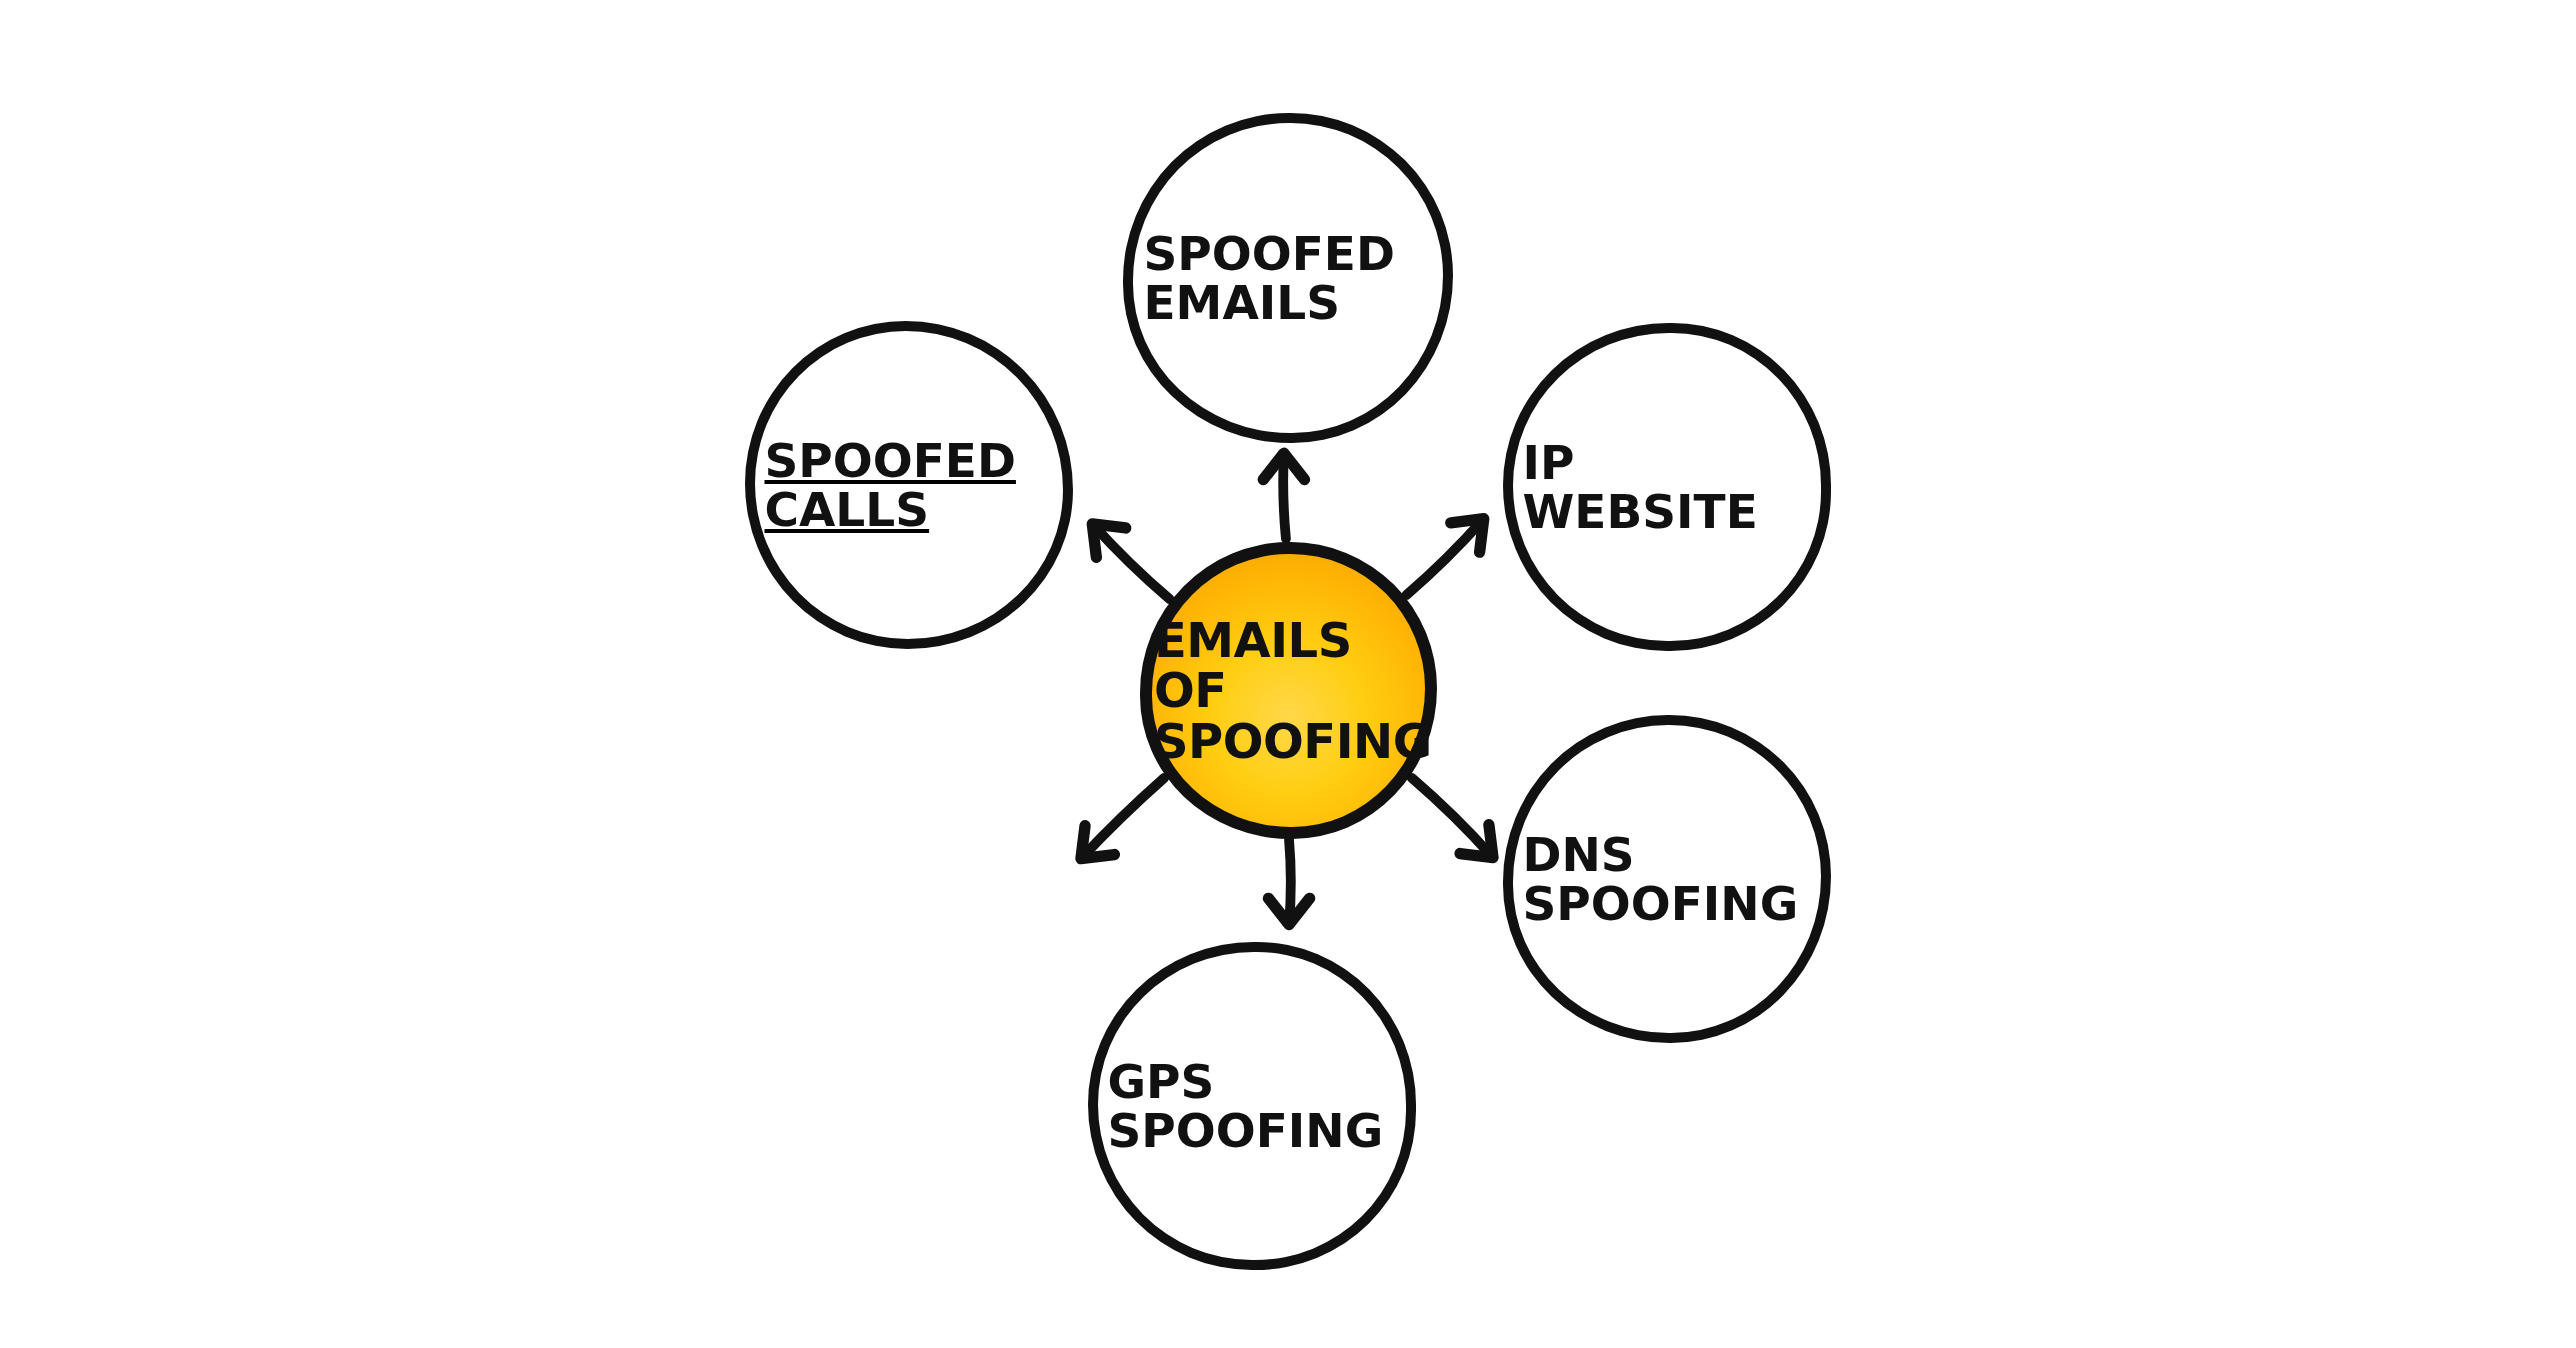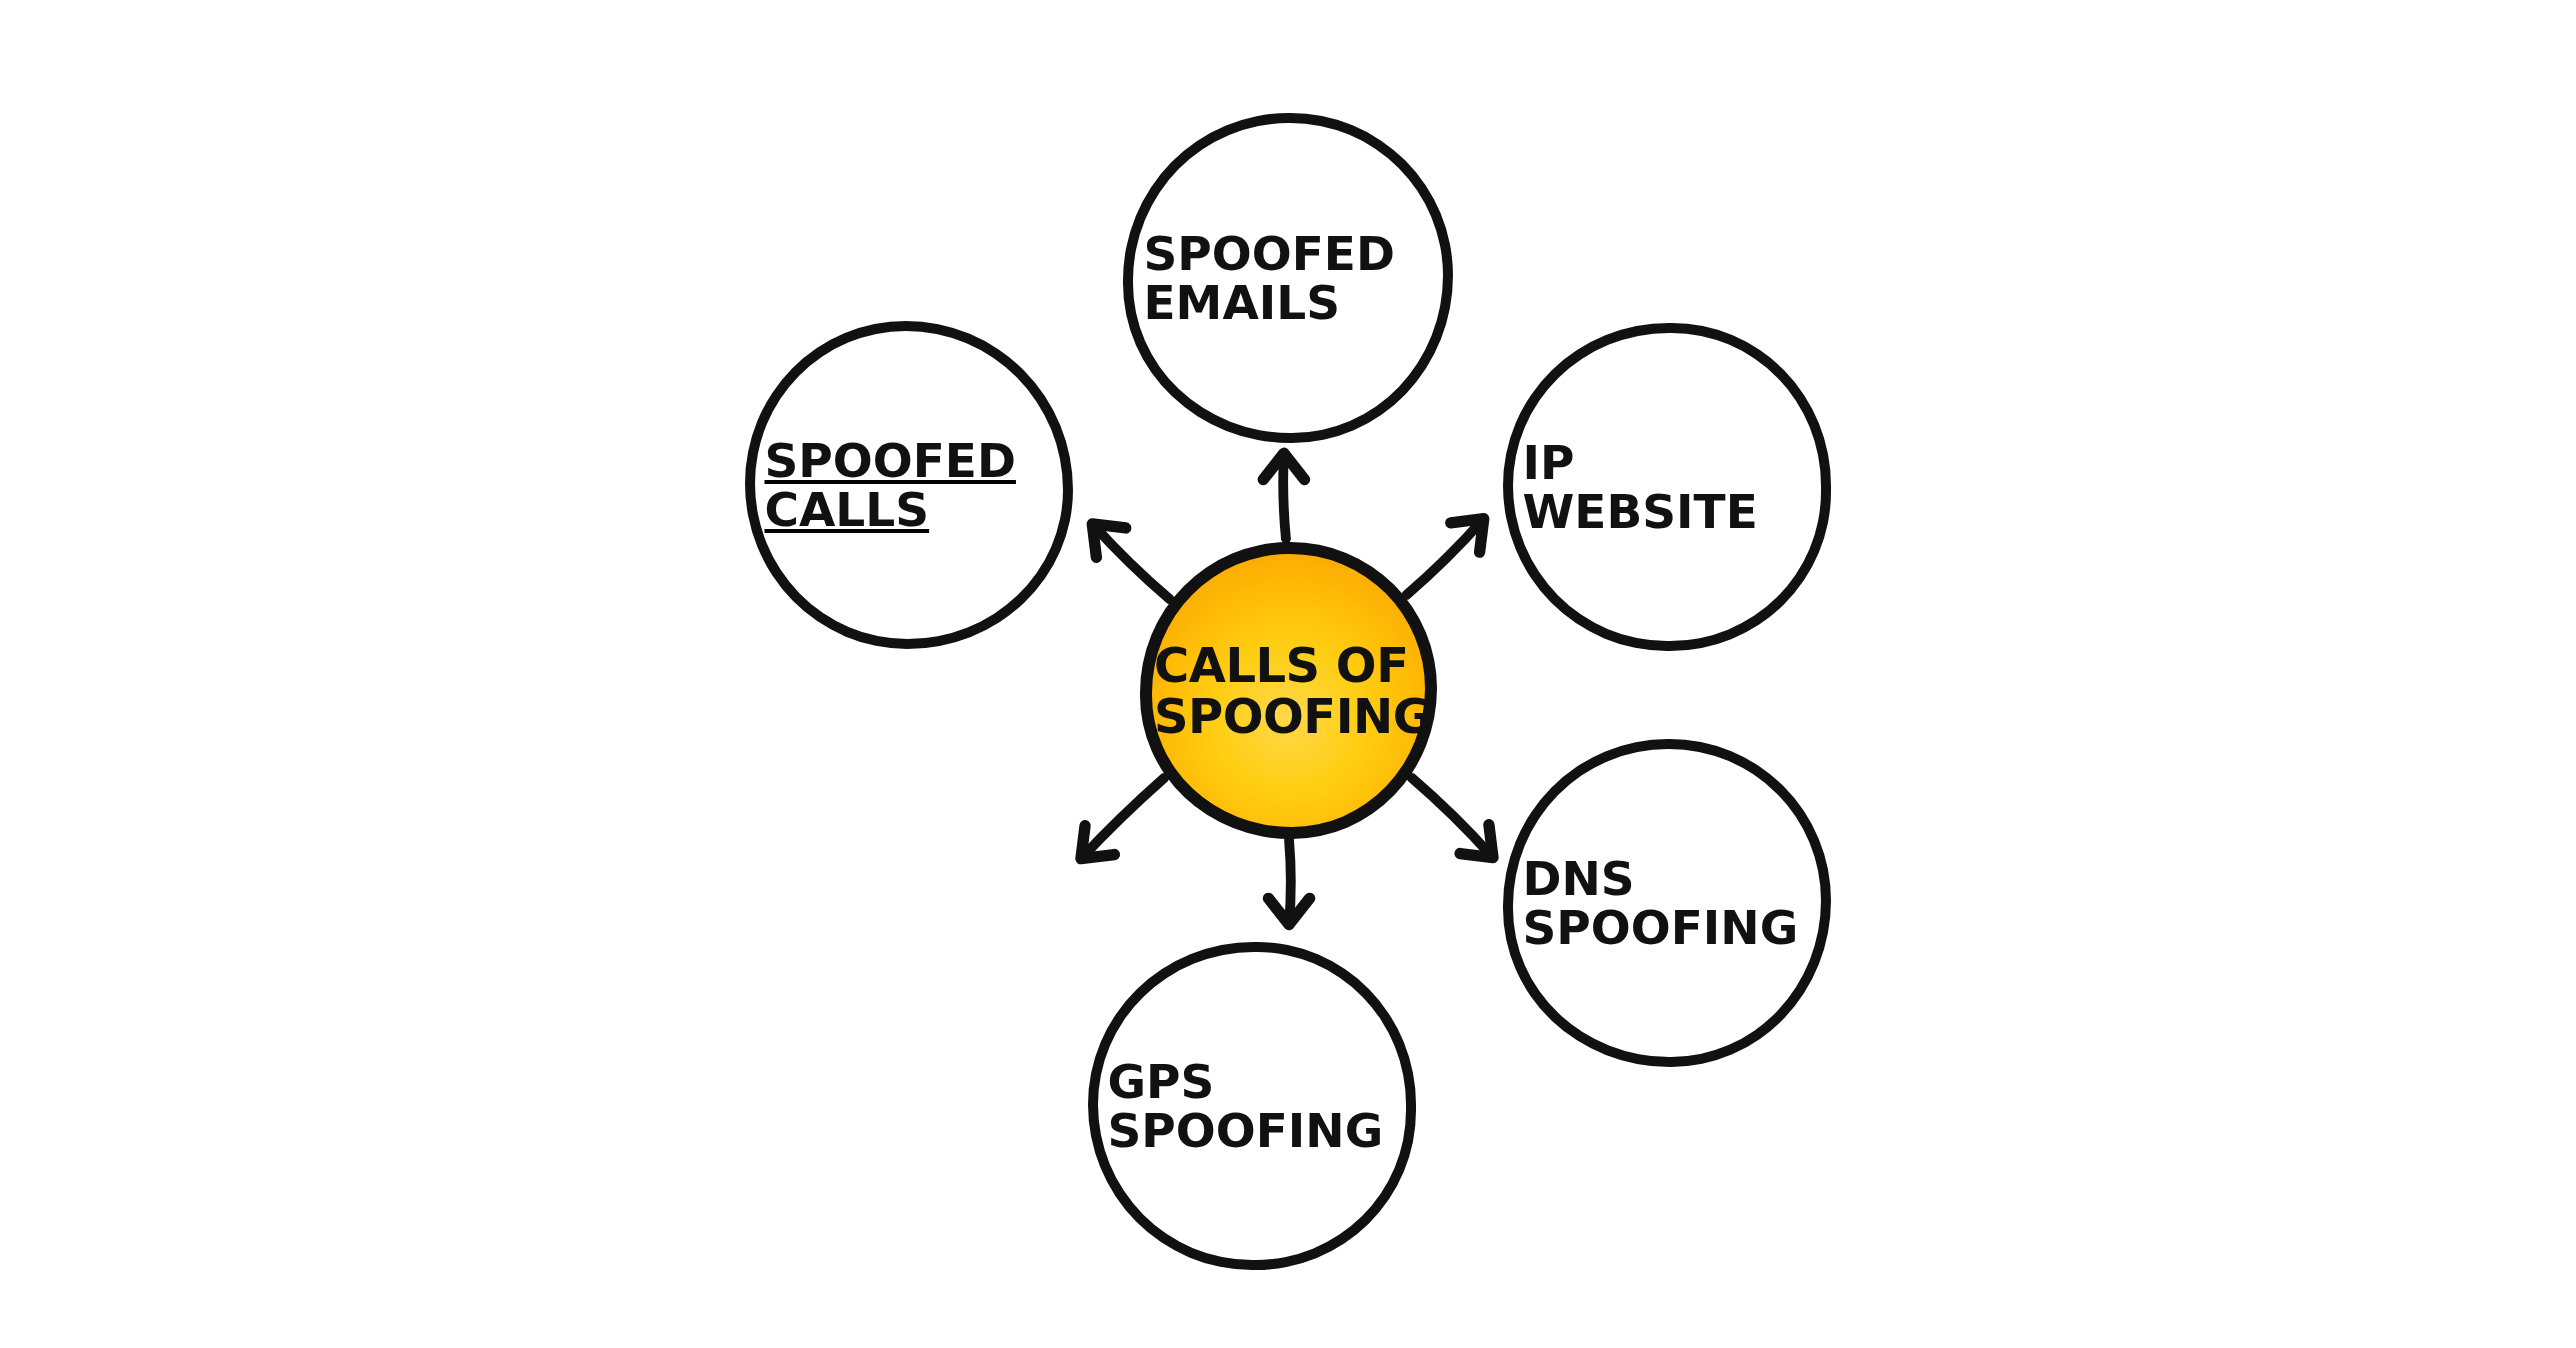--- a/index.html
+++ b/index.html
@@ -52,21 +52,21 @@
     line-height: 1.05;
     font-size: 47px;
     width: 289px;
     letter-spacing: 0;
   }
 
   #node-emails  { left: 1123px; top:  113px; width: 330px; height: 330px; }
   #node-calls   { left: 745px; top:  321px; width: 328px; height: 328px; text-decoration: underline; }
   #node-ip      { left: 1503px; top:  323px; width: 328px; height: 328px; }
   #node-website { left: 748px; top: 738px; width: 328px; height: 328px; }
-  #node-dns     { left: 1503px; top: 739px; width: 328px; height: 328px; }
+  #node-dns     { left: 1503px; top: 715px; width: 328px; height: 328px; }
   #node-gps     { left: 1088px; top: 942px; width: 328px; height: 328px; }
 
   #node-center {
     left: 1140px; top: 542px; width: 297px; height: 297px;
     border-width: 12.4px;
     background: radial-gradient(circle at 50% 60%,
       #FFD84A 0%, #FFCE12 35%, #FFB906 62%, #F8A700 85%, #F09D00 100%);
   }
   #node-center .label {
     font-size: 48px;
@@ -127,17 +127,17 @@
 
   <div class="node r-a" id="node-dns">
     <span class="label">DNS SPOOFING</span>
   </div>
 
   <div class="node r-c" id="node-gps">
     <span class="label">GPS SPOOFING</span>
   </div>
 
   <div class="node r-a" id="node-center">
-    <span class="label">CALLS OF SPOOFING</span>
+    <span class="label">EMAILS OF SPOOFING</span>
   </div>
 
 </div>
 
 
 </body></html>

